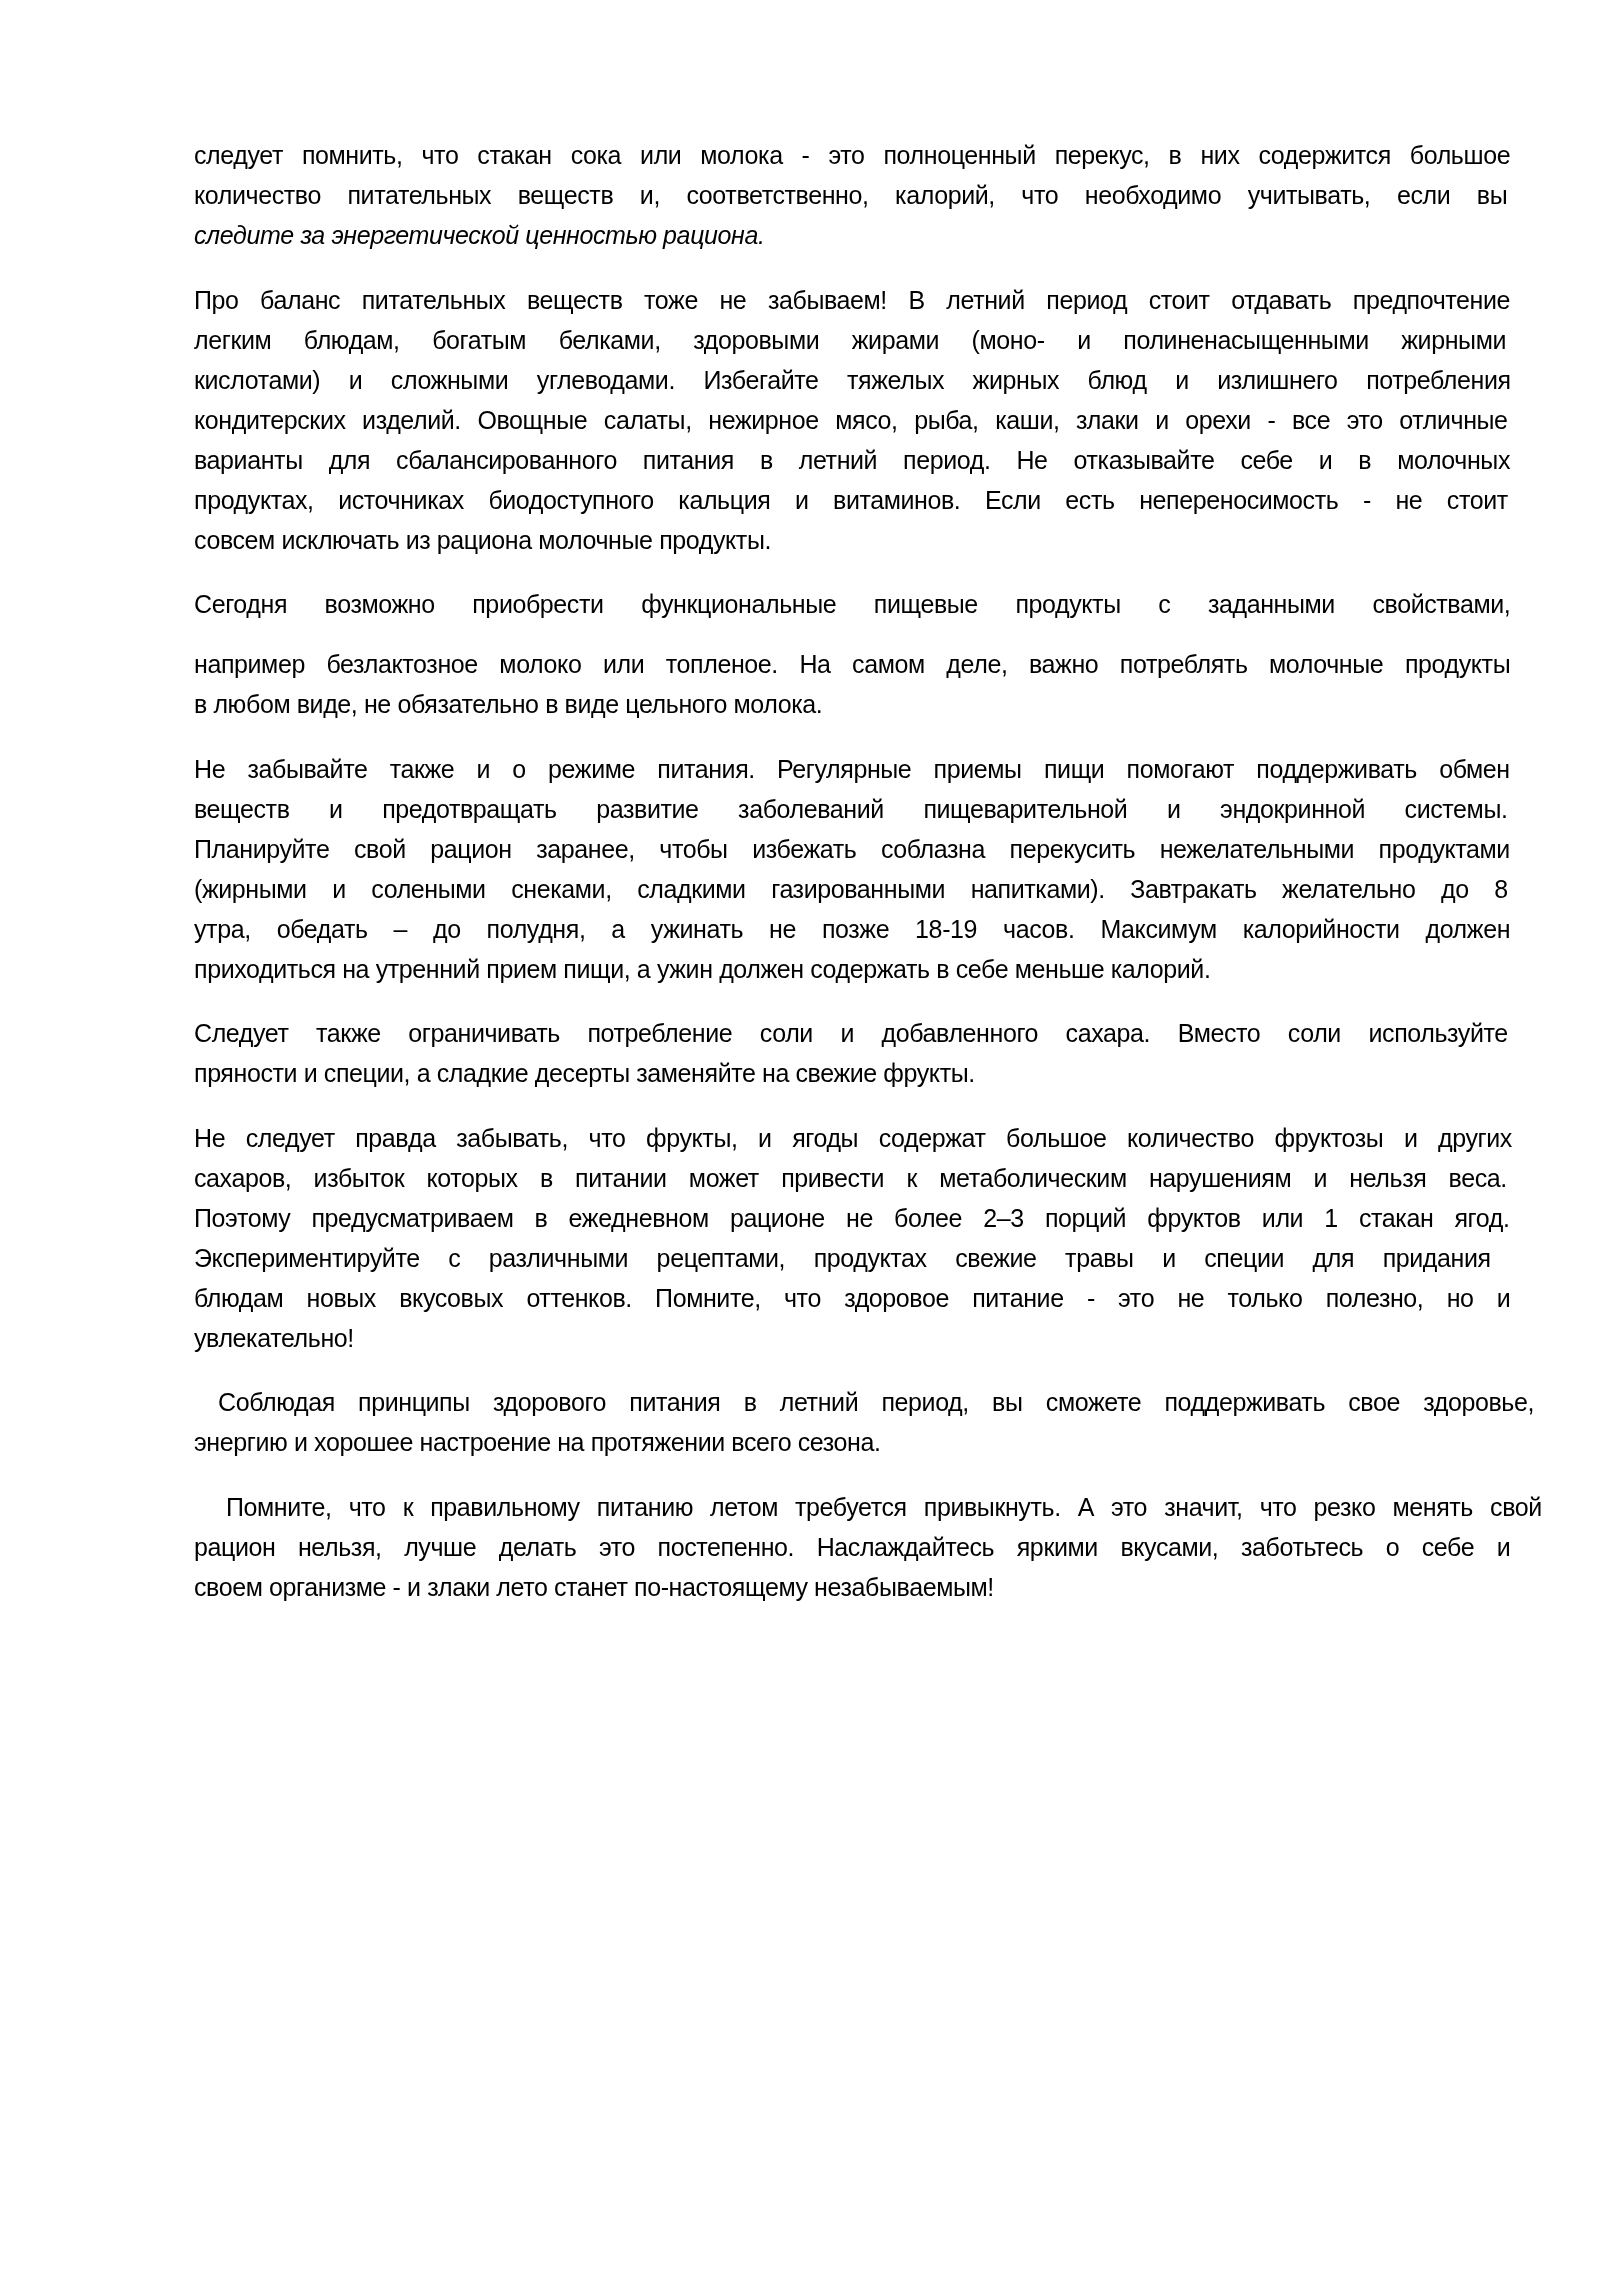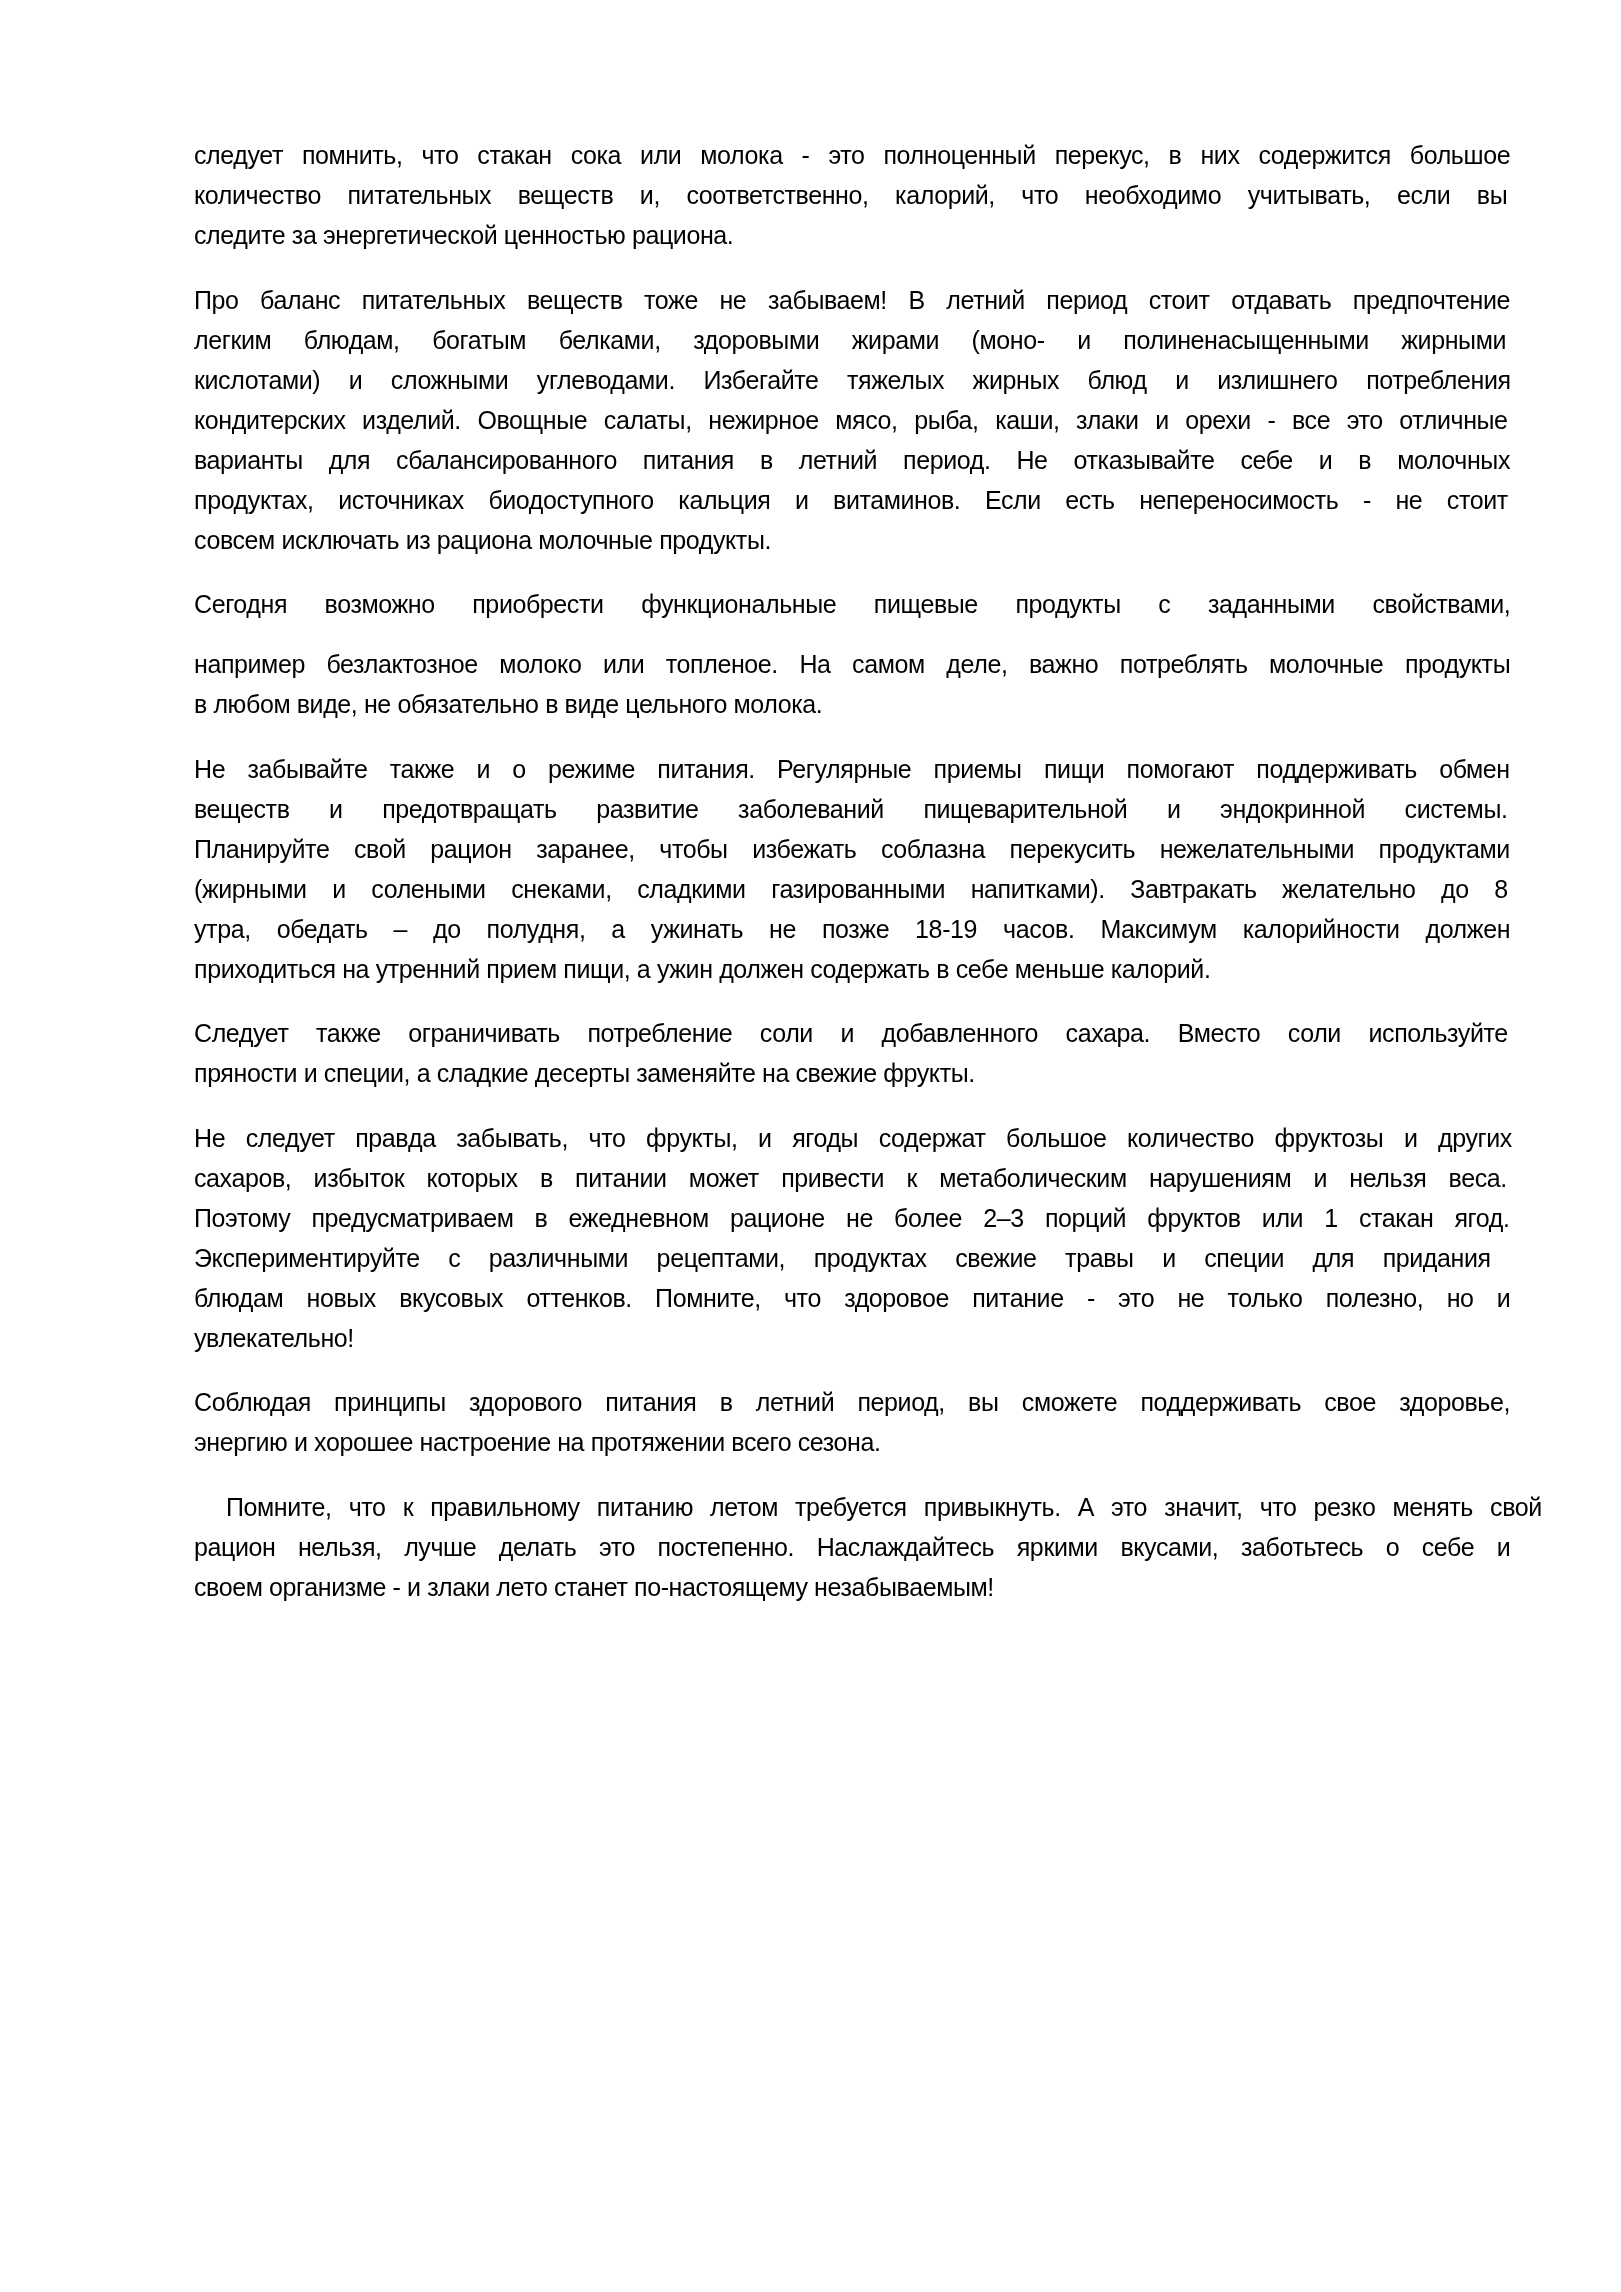--- a/index.html
+++ b/index.html
@@ -39,21 +39,21 @@
       text-align-last: left;
     }
   </style>
 </head>
 <body>
 
 <div class="page" id="page">
     <div class="para">
       <span class="line" style="white-space: nowrap; display: block; text-align-last: left; word-spacing: 12.4px;">следует помнить, что стакан сока или молока - это полноценный перекус, в них содержится большое</span>
       <span class="line" style="white-space: nowrap; display: block; text-align-last: left; word-spacing: 20px;">количество питательных веществ и, соответственно, калорий, что необходимо учитывать, если вы</span>
-      <span class="line last" style="white-space: nowrap; display: block; text-align-last: left;">следите за энергетической ценностью рациона.</span>
+      <span class="line last" style="white-space: nowrap; display: block; text-align-last: left; font-style: italic;">следите за энергетической ценностью рациона.</span>
     </div>
     <div class="para">
       <span class="line" style="white-space: nowrap; display: block; text-align-last: left; word-spacing: 15px;">Про баланс питательных веществ тоже не забываем! В летний период стоит отдавать предпочтение</span>
       <span class="line" style="white-space: nowrap; display: block; text-align-last: left; word-spacing: 26px;">легким блюдам, богатым белками, здоровыми жирами (моно- и полиненасыщенными жирными</span>
       <span class="line" style="white-space: nowrap; display: block; text-align-last: left; word-spacing: 22px;">кислотами) и сложными углеводами. Избегайте тяжелых жирных блюд и излишнего потребления</span>
       <span class="line" style="white-space: nowrap; display: block; text-align-last: left; word-spacing: 10px;">кондитерских изделий. Овощные салаты, нежирное мясо, рыба, каши, злаки и орехи - все это отличные</span>
       <span class="line" style="white-space: nowrap; display: block; text-align-last: left; word-spacing: 19.4px;">варианты для сбалансированного питания в летний период. Не отказывайте себе и в молочных</span>
       <span class="line" style="white-space: nowrap; display: block; text-align-last: left; word-spacing: 18px;">продуктах, источниках биодоступного кальция и витаминов. Если есть непереносимость - не стоит</span>
       <span class="line last" style="white-space: nowrap; display: block; text-align-last: left;">совсем исключать из рациона молочные продукты.</span>
     </div>
@@ -76,21 +76,21 @@
     </div>
     <div class="para">
       <span class="line" style="white-space: nowrap; display: block; text-align-last: left; word-spacing: 14px;">Не следует правда забывать, что фрукты, и ягоды содержат большое количество фруктозы и других</span>
       <span class="line" style="white-space: nowrap; display: block; text-align-last: left; word-spacing: 15.7px;">сахаров, избыток которых в питании может привести к метаболическим нарушениям и нельзя веса.</span>
       <span class="line" style="white-space: nowrap; display: block; text-align-last: left; word-spacing: 14.6px;">Поэтому предусматриваем в ежедневном рационе не более 2–3 порций фруктов или 1 стакан ягод.</span>
       <span class="line" style="white-space: nowrap; display: block; text-align-last: left; word-spacing: 22px;">Экспериментируйте с различными рецептами, продуктах свежие травы и специи для придания</span>
       <span class="line" style="white-space: nowrap; display: block; text-align-last: left; word-spacing: 16.7px;">блюдам новых вкусовых оттенков. Помните, что здоровое питание - это не только полезно, но и</span>
       <span class="line last" style="white-space: nowrap; display: block; text-align-last: left;">увлекательно!</span>
     </div>
     <div class="para">
-      <span class="line" style="white-space: nowrap; display: block; text-align-last: left; word-spacing: 16.7px;">Соблюдая принципы здорового питания в летний период, вы сможете поддерживать свое здоровье,</span>
+      <span class="line" style="white-space: nowrap; display: block; text-align-last: left; word-spacing: 16.7px; margin-left: 24px;">Соблюдая принципы здорового питания в летний период, вы сможете поддерживать свое здоровье,</span>
       <span class="line last" style="white-space: nowrap; display: block; text-align-last: left;">энергию и хорошее настроение на протяжении всего сезона.</span>
     </div>
     <div class="para">
       <span class="line" style="white-space: nowrap; display: block; text-align-last: left; word-spacing: 10.5px; margin-left: 32px;">Помните, что к правильному питанию летом требуется привыкнуть. А это значит, что резко менять свой</span>
       <span class="line" style="white-space: nowrap; display: block; text-align-last: left; word-spacing: 16px;">рацион нельзя, лучше делать это постепенно. Наслаждайтесь яркими вкусами, заботьтесь о себе и</span>
       <span class="line last" style="white-space: nowrap; display: block; text-align-last: left;">своем организме - и злаки лето станет по-настоящему незабываемым!</span>
     </div>
   </div>
 
 

